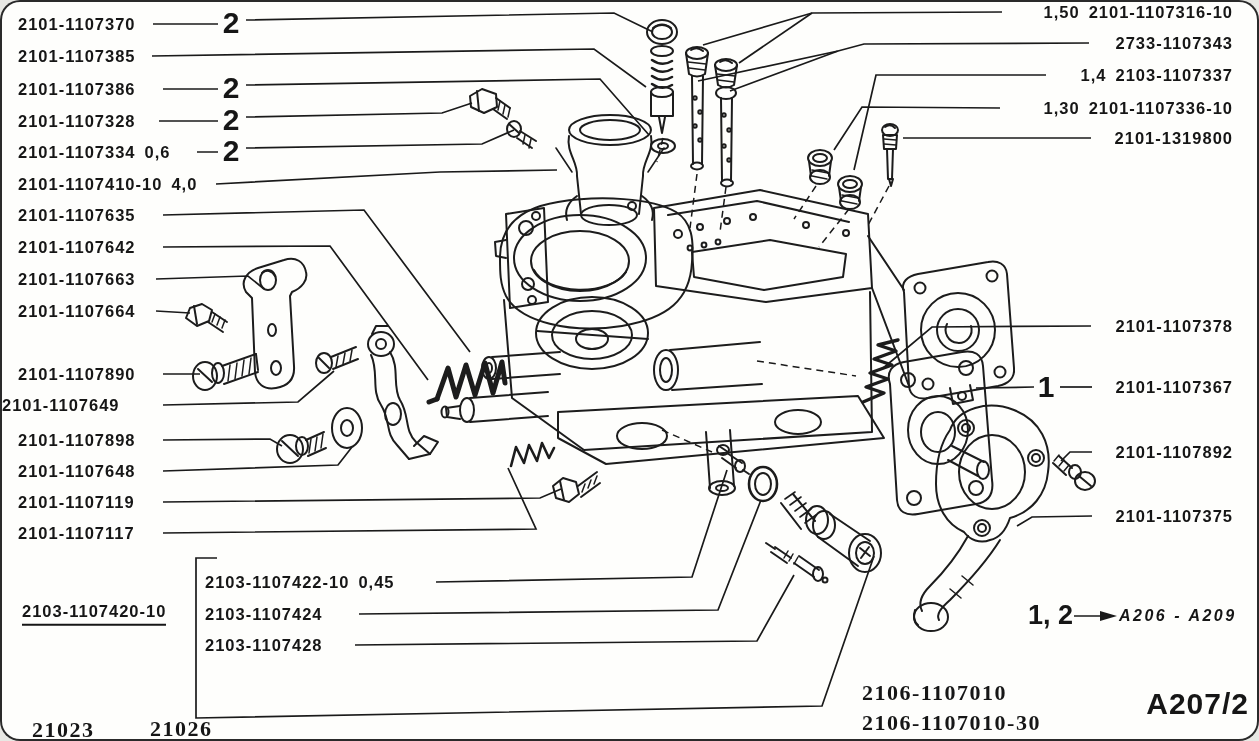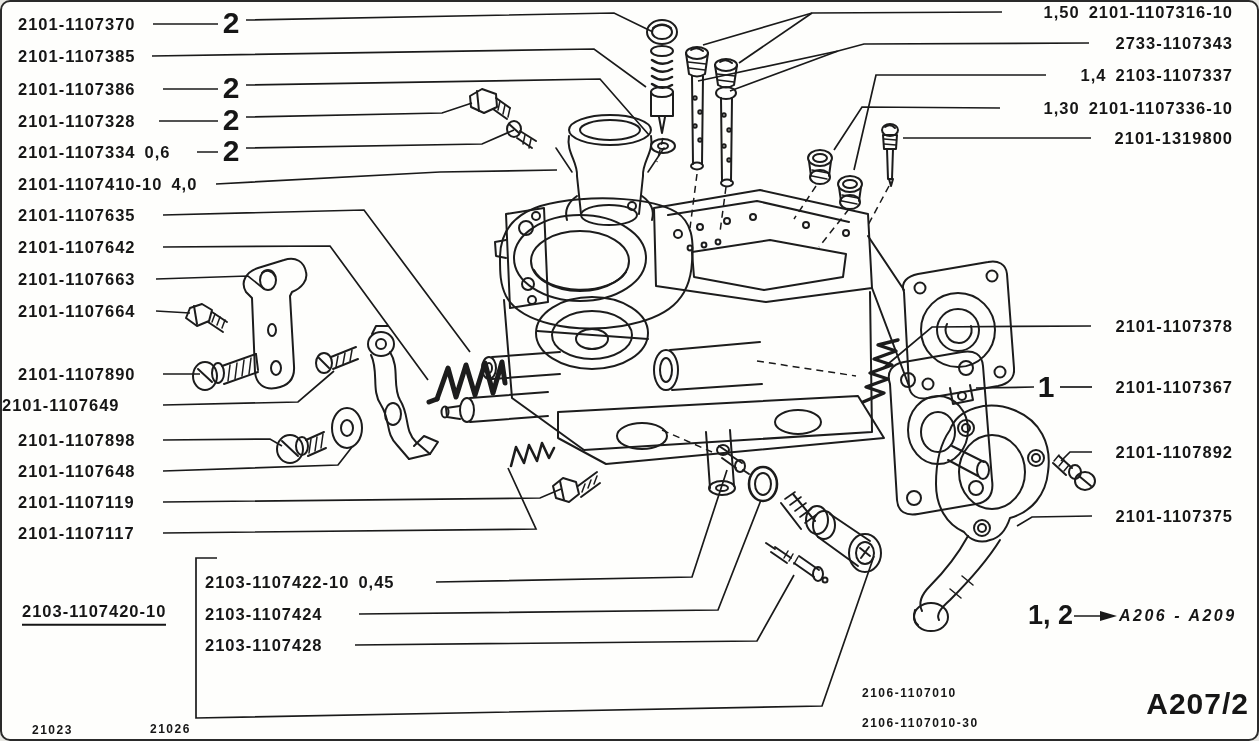--- a/index.html
+++ b/index.html
@@ -1,19 +1,19 @@
 <!DOCTYPE html>
 <html><head>
 <meta charset="utf-8">
 <style>
   html,body{margin:0;padding:0;background:#e8e8e4;}
   #page{
     position:relative;width:1259px;height:741px;background:#fefefc;
     font-family:"Liberation Sans",sans-serif;color:#161616;overflow:hidden;
-    border-radius:10px;box-shadow:0 0 0 2px #2a2a2a inset;
+    border-radius:20px;box-shadow:0 0 0 2px #2a2a2a inset;
   }
   svg{position:absolute;left:0;top:0;}
   .lbl{
     position:absolute;font-weight:bold;font-size:16.5px;letter-spacing:1px;
     white-space:nowrap;transform:translateY(-50%);line-height:1;
   }
   .lbl .sz{margin-left:9px;}
   .rlbl{right:26px;text-align:right;}
   .rlbl .sz{margin-left:0;margin-right:9px;}
   .qty{
@@ -27,22 +27,22 @@
   .grp-main{border-bottom:2.5px solid #161616;padding-bottom:4px;}
   .title{
     position:absolute;font-weight:bold;font-size:21px;letter-spacing:0.5px;
     transform:translateY(-50%);
   }
   .sheet{
     position:absolute;font-weight:bold;font-size:30px;letter-spacing:1px;
     transform:translateY(-50%);right:10px;
   }
   .code{
-    position:absolute;font-weight:bold;font-size:12px;letter-spacing:1.5px;
-    transform:translateY(-50%);white-space:nowrap;
+    position:absolute;font-weight:bold;font-size:22px;letter-spacing:1.5px;
+    transform:translateY(-50%);white-space:nowrap;font-family:Liberation Serif, serif;
   }
   .note-pos{
     position:absolute;font-weight:bold;font-size:27px;
     transform:translateY(-50%);
   }
   .note-ref{
     position:absolute;font-weight:bold;font-size:16px;letter-spacing:2.5px;
     transform:translateY(-50%);
     font-style:italic;
   }

